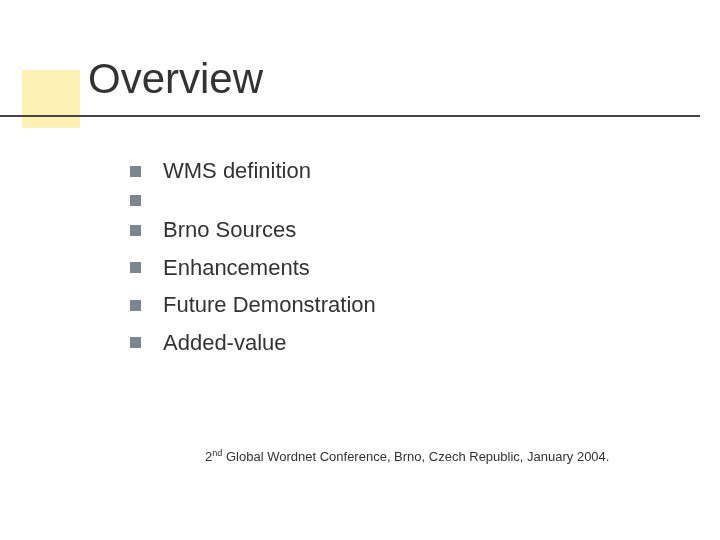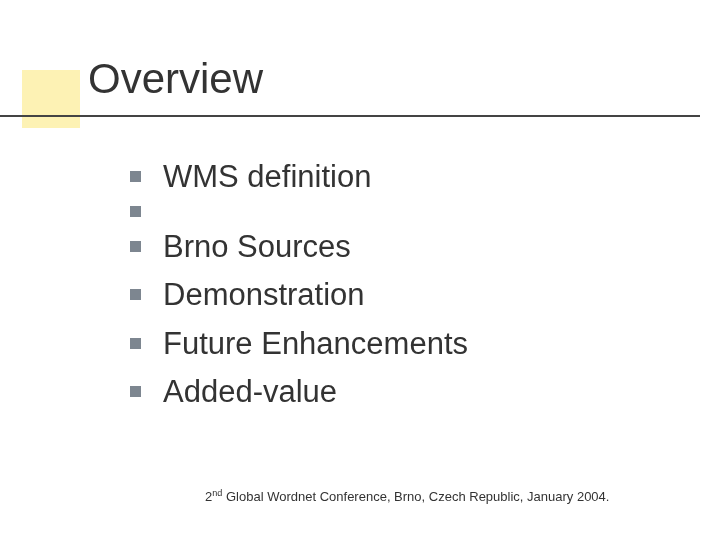--- a/index.html
+++ b/index.html
@@ -57,28 +57,28 @@
     margin-bottom: 11px;
   }
   .bullet-icon {
     width: 11px;
     height: 11px;
     background: #7d8690;
     margin-right: 22px;
     flex: 0 0 auto;
   }
   .bullet-label {
-    font-size: 31px;
+    font-size: 22px;
     color: #333333;
     line-height: 1.2;
   }
   .footer {
     position: absolute;
     left: 205px;
-    top: 488px;
+    top: 448px;
     font-size: 13px;
     color: #333333;
     white-space: nowrap;
   }
   .footer sup {
     font-size: 0.7em;
     vertical-align: super;
   }
 </style>
 </head>
@@ -99,25 +99,25 @@
     </div>
     <div class="bullet-row">
       <span class="bullet-icon"></span>
     </div>
     <div class="bullet-row">
       <span class="bullet-icon"></span>
       <span class="bullet-label">Brno Sources</span>
     </div>
     <div class="bullet-row">
       <span class="bullet-icon"></span>
-      <span class="bullet-label">Demonstration</span>
+      <span class="bullet-label">Enhancements</span>
     </div>
     <div class="bullet-row">
       <span class="bullet-icon"></span>
-      <span class="bullet-label">Future Enhancements</span>
+      <span class="bullet-label">Future Demonstration</span>
     </div>
     <div class="bullet-row">
       <span class="bullet-icon"></span>
       <span class="bullet-label">Added-value</span>
     </div>
   </div>
 
   <div class="footer">
     <span>2</span><sup>nd</sup><span> Global Wordnet Conference, Brno, Czech Republic, January 2004.</span>
   </div>

